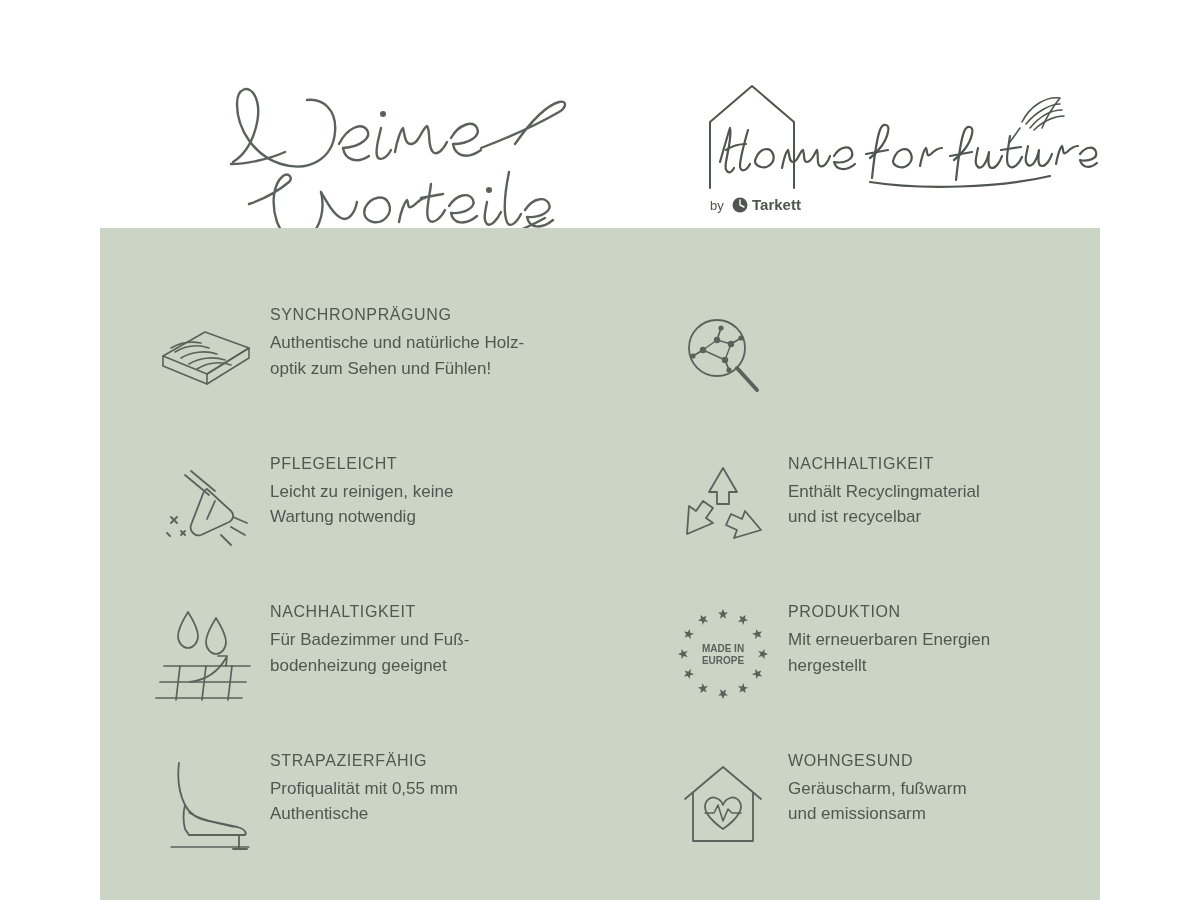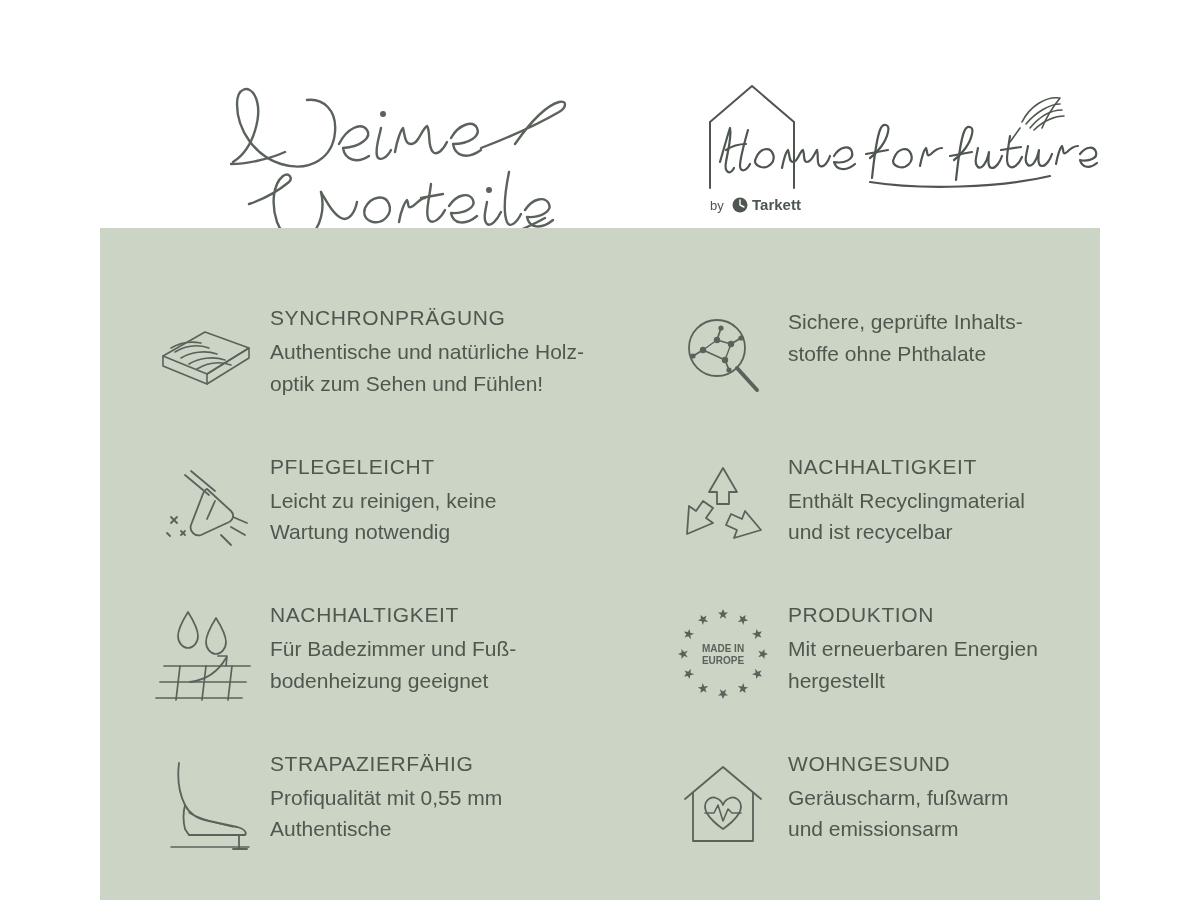--- a/index.html
+++ b/index.html
@@ -85,29 +85,29 @@
     padding-top: 2px;
     box-sizing: border-box;
   }
 
   .f-text {
     padding-left: 10px;
     padding-top: 0px;
   }
 
   .f-title {
-    font-size: 21px;
+    font-size: 16px;
     letter-spacing: 0.6px;
     color: #4f574f;
     margin: 0 0 6px 0;
     font-weight: 400;
   }
 
   .f-desc {
-    font-size: 21px;
+    font-size: 17px;
     line-height: 1.52;
     color: #4f574f;
     margin: 0;
     max-width: 320px;
     font-weight: 400;
   }
 
   svg { display: block; }
 </style>
 </head>
@@ -249,24 +249,20 @@
           <circle cx="58" cy="34" r="3.2" fill="#5a625b" stroke="none"></circle>
           <circle cx="30" cy="40" r="3.2" fill="#5a625b" stroke="none"></circle>
           <circle cx="52" cy="50" r="3.2" fill="#5a625b" stroke="none"></circle>
           <circle cx="48" cy="18" r="2.6" fill="#5a625b" stroke="none"></circle>
           <circle cx="68" cy="28" r="2.6" fill="#5a625b" stroke="none"></circle>
           <circle cx="20" cy="46" r="2.6" fill="#5a625b" stroke="none"></circle>
           <circle cx="56" cy="60" r="2.6" fill="#5a625b" stroke="none"></circle>
         </svg>
       </div>
       <div class="f-text">
-        <p class="f-desc">
-          <span>Sichere, geprüfte Inhalts-</span><br>
-          <span>stoffe ohne Phthalate</span>
-        </p>
       </div>
     </div>
 
     <div class="feature">
       <div class="f-icon">
         <svg width="100" height="90" viewBox="0 0 100 90" fill="none" stroke="#5a625b" stroke-width="1.8" stroke-linecap="round" stroke-linejoin="round">
           <path d="M30 14 L54 34"></path>
           <path d="M36 10 L60 30"></path>
           <path d="M52 28 L76 50 C80 54 78 60 72 62 L46 74 C40 76 34 70 36 64 L46 38 C48 32 50 28 52 28Z"></path>
           <path d="M60 40 L52 58"></path>

